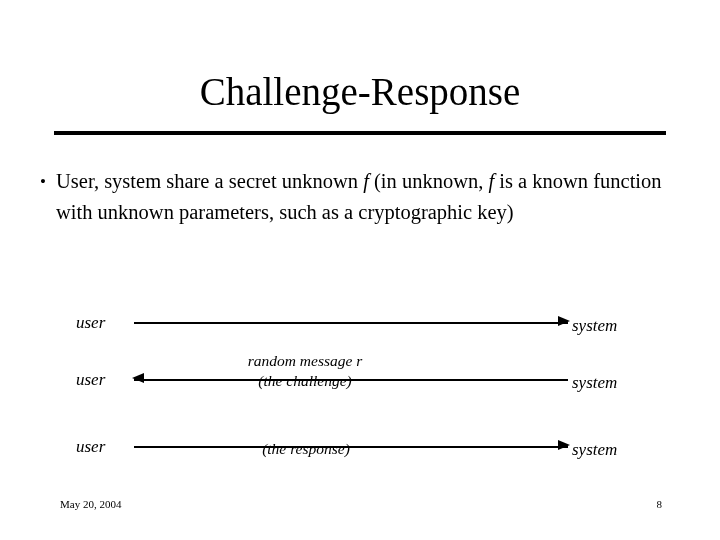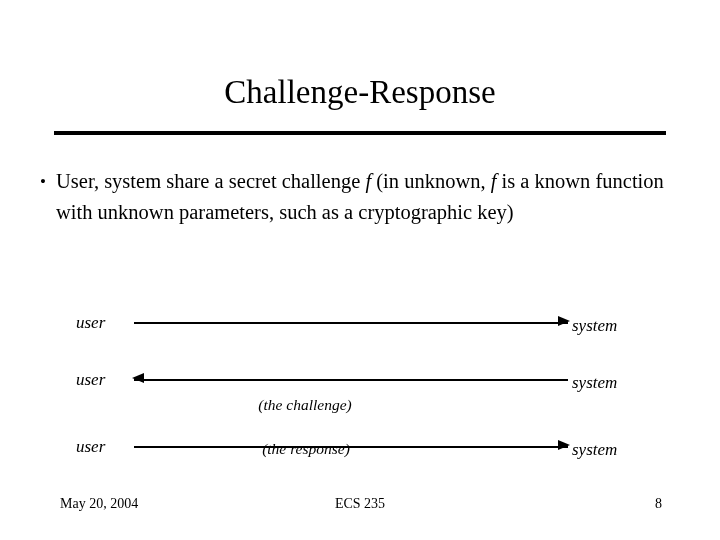--- a/index.html
+++ b/index.html
@@ -23,21 +23,21 @@
     height: 540px;
   }
 
   
   .title {
     position: absolute;
     left: 0;
     top: 72px;
     width: 720px;
     text-align: center;
-    font-size: 33px;
+    font-size: 39px;
     line-height: 40px;
     letter-spacing: 0px;
     white-space: nowrap;
   }
 
   .title-rule {
     position: absolute;
     left: 54px;
     top: 131px;
     width: 612px;
@@ -146,32 +146,32 @@
   .label-above {
     top: 11px;
   }
   .label-below {
     top: 34px;
   }
 
   
   .row-1 .label-above { top: 10px; left: 120px; width: 400px; }
   .row-2 .label-above { top: 4px;  left: 100px; width: 410px; }
-  .row-2 .label-below { top: 24px; left: 100px; width: 410px; margin-top: 24px; }
+  .row-2 .label-below { top: 24px; left: 100px; width: 410px; }
   .row-3 .label-above { top: 5px;  left: 110px; width: 392px; }
   .row-3 .label-below { top: 25px; left: 110px; width: 392px; }
 
   
   .footer {
     position: absolute;
     left: 0;
     top: 496px;
     width: 720px;
     height: 20px;
-    font-size: 14px;
+    font-size: 11px;
     line-height: 16px;
     text-decoration: underline;
   }
   .footer-date {
     position: absolute;
     left: 60px;
     top: 0;
     white-space: nowrap;
   }
   .footer-course {
@@ -197,50 +197,50 @@
 <body>
 
 <div class="slide">
 
   <div class="title">Challenge-Response</div>
   <div class="title-rule"></div>
 
   <div class="body-block">
     <div class="bullet-row">
       <span class="bullet-mark">•</span>
-      <span class="bullet-text"><span>User, system share a secret challenge </span><span class="ital">f</span><span> (in unknown, </span><span class="ital">f</span><span> is a known function with unknown parameters, such as a cryptographic key)</span></span>
+      <span class="bullet-text"><span>User, system share a secret unknown </span><span class="ital">f</span><span> (in unknown, </span><span class="ital">f</span><span> is a known function with unknown parameters, such as a cryptographic key)</span></span>
     </div>
   </div>
 
   <div class="diagram">
 
     <div class="msg-row row-1">
       <span class="actor actor-left">user</span>
       <span class="actor actor-right">system</span>
       <span class="wire"></span>
       <span class="arrowhead arrow-right"></span>
     </div>
 
     <div class="msg-row row-2">
       <span class="actor actor-left">user</span>
       <span class="actor actor-right">system</span>
       <span class="wire"></span>
       <span class="arrowhead arrow-left"></span>
+      <span class="wire-label label-above">random message r</span>
       <span class="wire-label label-below">(the challenge)</span>
     </div>
 
     <div class="msg-row row-3">
       <span class="actor actor-left">user</span>
       <span class="actor actor-right">system</span>
       <span class="wire"></span>
       <span class="arrowhead arrow-right"></span>
       <span class="wire-label label-below">(the response)</span>
     </div>
 
   </div>
 
   <div class="footer">
     <span class="footer-date">May 20, 2004</span>
-    <span class="footer-course">ECS 235</span>
     <span class="footer-page">8</span>
   </div>
 
 </div>
 
 </body></html>

